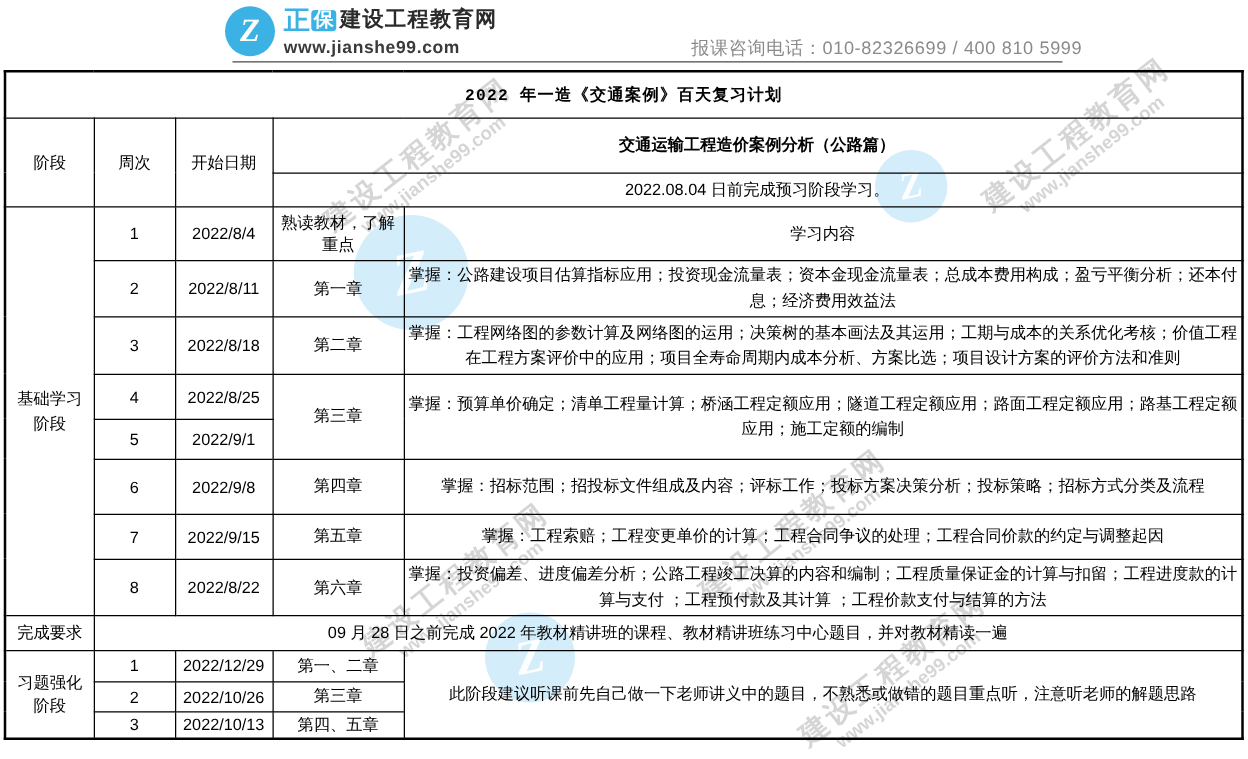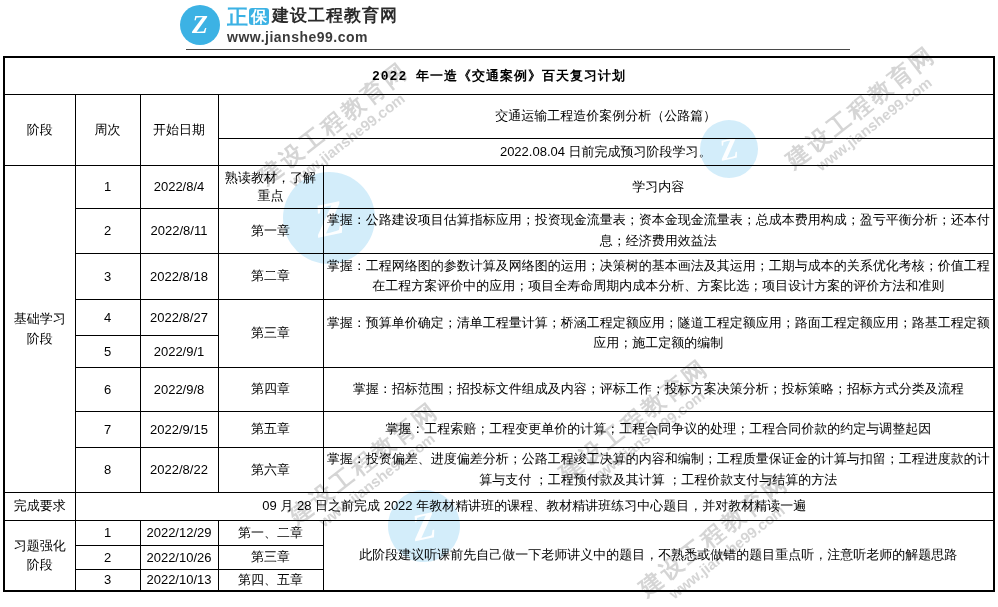--- a/index.html
+++ b/index.html
@@ -32,21 +32,21 @@
              pointer-events:none;z-index:0;}
 
   
   #plan{position:absolute;left:3px;top:56px;width:992px;z-index:1;
         border-collapse:collapse;table-layout:fixed;background:transparent;}
   #plan td{border:1px solid #000;text-align:center;vertical-align:middle;
            font-size:13px;padding:1px 3px;overflow:hidden;}
   #plan{border:2px solid #000;}
   td.left{text-align:left;padding:2px 7px;line-height:1.55;font-size:12.5px;margin-top:27px;}
   td.title-cell{font-family:Liberation Mono, monospace;font-weight:bold;font-size:20px;letter-spacing:1px;}
-  td.course-cell{font-weight:normal;font-size:14px;}
+  td.course-cell{font-weight:bold;font-size:14px;}
   td.stage-cell{font-size:13.5px;line-height:1.5;}
 </style>
 </head>
 <body>
 
 <div id="page">
 
   <div class="wm" style="left:248px;top:108px;">
     <div class="l1">建设工程教育网</div>
     <div class="l2">www.jianshe99.com</div>
@@ -76,20 +76,23 @@
     <div id="logo">
       <div id="logo-circle">Z</div>
       <div id="logo-text">
         <div id="logo-line1">
           <span id="logo-zheng">正</span>
           <span id="logo-bao">保</span>
           <span id="logo-sitename">建设工程教育网</span>
         </div>
         <div id="logo-url">www.jianshe99.com</div>
       </div>
+    </div>
+    <div id="phone">
+      <span>报课咨询电话：</span><span>010-82326699 / 400 810 5999</span>
     </div>
   </div>
 
   <table id="plan">
     <colgroup>
       <col style="width:71px">
         <col style="width:65px">
         <col style="width:78px">
       <col style="width:105px">
         <col>
@@ -127,21 +130,21 @@
 
     <tr style="height:46px">
       <td>3</td>
       <td>2022/8/18</td>
       <td>第二章</td>
       <td class="left">掌握：工程网络图的参数计算及网络图的运用；决策树的基本画法及其运用；工期与成本的关系优化考核；价值工程在工程方案评价中的应用；项目全寿命周期内成本分析、方案比选；项目设计方案的评价方法和准则</td>
     </tr>
 
     <tr style="height:36px">
       <td>4</td>
-      <td>2022/8/27</td>
+      <td>2022/8/25</td>
       <td rowspan="2">第三章</td>
       <td rowspan="2" class="left">掌握：预算单价确定；清单工程量计算；桥涵工程定额应用；隧道工程定额应用；路面工程定额应用；路基工程定额应用；施工定额的编制</td>
     </tr>
     <tr style="height:32px">
       <td>5</td>
       <td>2022/9/1</td>
     </tr>
 
     <tr style="height:44px">
       <td>6</td>

